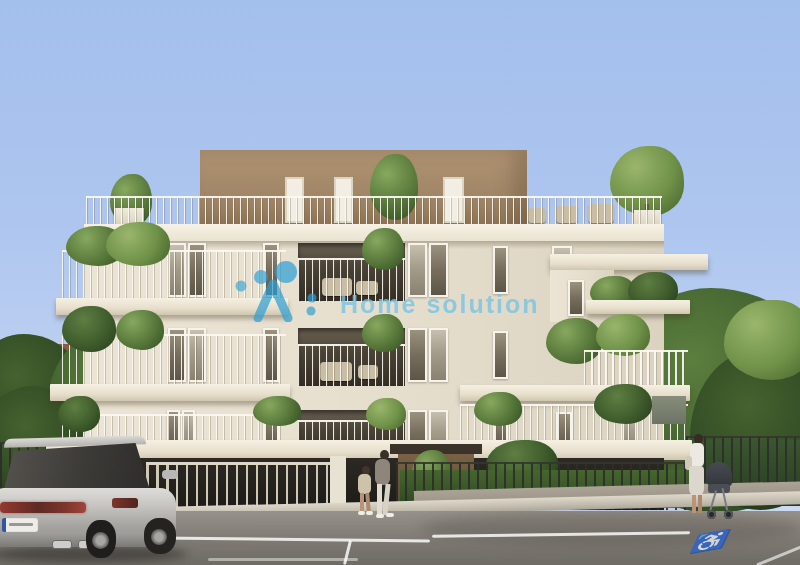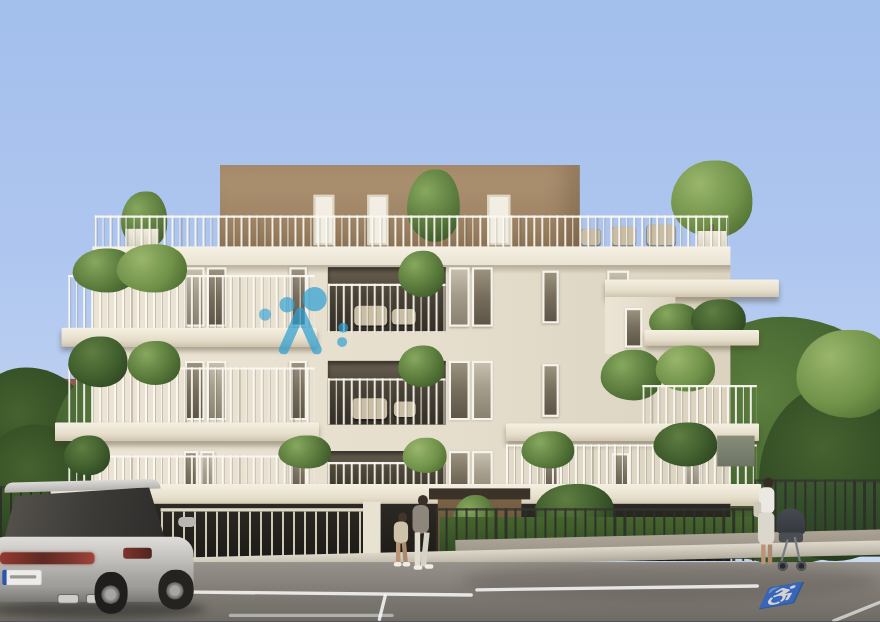--- a/index.html
+++ b/index.html
@@ -264,15 +264,16 @@
     <svg style="position:absolute;left:4px;top:8px;" width="96" height="70" viewBox="0 0 96 70">
       <g fill="#2f9fd3">
         <circle cx="58" cy="20" r="11" opacity=".72"></circle>
         <circle cx="33" cy="25" r="7" opacity=".68"></circle>
         <circle cx="13" cy="34" r="5.5" opacity=".62"></circle>
         <circle cx="84" cy="46" r="4.5" opacity=".7"></circle>
         <circle cx="83" cy="59" r="4.5" opacity=".7"></circle>
       </g>
       <path d="M30 66 L45 32 L60 66" fill="none" stroke="#2f9fd3" stroke-width="9" stroke-linecap="round" stroke-linejoin="round" opacity=".72"></path>
     </svg>
+    <div class="abs wm-tag" style="left:116px;top:46px;">Home solution</div>
   </div>
 
 </div>
 
 </body></html>

